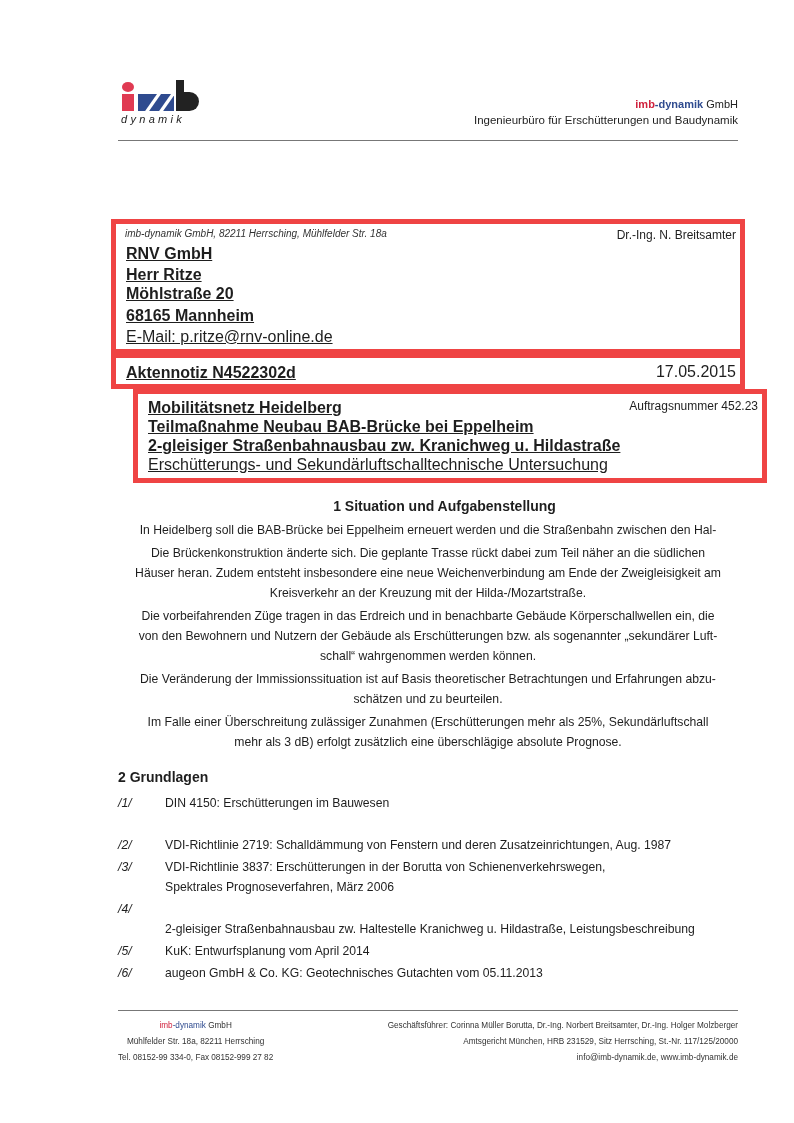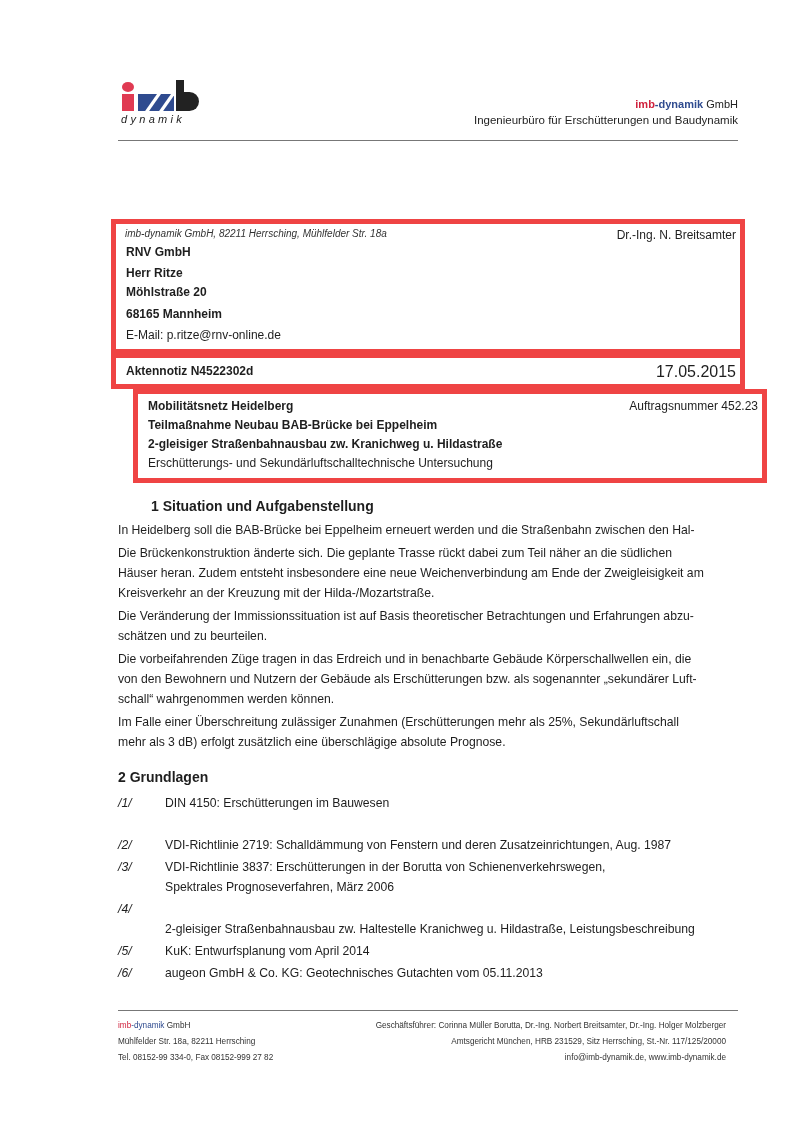--- a/index.html
+++ b/index.html
@@ -1,36 +1,36 @@
 <!DOCTYPE html>
 <html><head>
 <meta charset="utf-8">
 <style>
   html, body { margin:0; padding:0; background:#fff; }
   body { width:794px; height:1123px; position:relative; font-family:"Liberation Sans", sans-serif; color:#1e1e1e; overflow:hidden; }
-  .abs { position:absolute; }
+  .abs { position:absolute;text-align:center; }
   
   .logo { left:118px; top:80px; width:90px; height:50px; }
   .logo .li { position:absolute; left:4px; top:14px; width:12px; height:17px; background:#e03a52; }
   .logo .ldot { position:absolute; left:4px; top:2px; width:12px; height:10px; border-radius:50%; background:#e03a52; }
   .logo .lm { position:absolute; left:20px; top:14px; width:36px; height:17px; background:#2f4b8f; overflow:hidden; }
   .logo .lm i { position:absolute; top:-2px; width:4px; height:24px; background:#fff; transform:skewX(-35deg); }
   .logo .lb { position:absolute; left:58px; top:0px; width:8px; height:31px; background:#222; }
   .logo .lb2 { position:absolute; left:63px; top:12px; width:18px; height:19px; background:#222; border-radius:0 10px 10px 0; }
   .logo .ltxt { position:absolute; left:3px; top:33px; font-style:italic; font-size:11px; letter-spacing:3.3px; color:#222; }
   .hdr-right { right:56px; top:96px; text-align:right; font-size:11px; line-height:16px; }
   .brand-red { color:#d0213d; font-weight:bold; }
   .brand-blue { color:#2f4b8f; font-weight:bold; }
   .brand-gmbh { color:#222; }
   .hr { height:1px; background:#777; }
   .box { border:5px solid #ef4444; }
   .addr { left:111px; top:219px; width:624px; height:125px; }
   .sender { left:9px; top:4px; font-size:10px; font-style:italic; color:#333; }
   .contact { right:4px; top:4px; font-size:12px; }
-  .line { position:absolute; left:10px; font-size:12px; }
+  .line { position:absolute; left:10px; font-size:16px;text-decoration:underline; }
   .b { font-weight:bold; }
   .note { left:111px; top:353px; width:624px; height:26px; }
   .proj { left:111px; top:389px; width:624px; height:84px;margin-left:22px; }
   .body-txt { left:118px; width:620px; font-size:12.2px; line-height:20px; }
   .h { font-size:14px; font-weight:bold; }
   .p { margin:0 0 3px 0; }
   .ref { position:absolute; left:118px; font-size:12.2px; line-height:20px; }
   .ref .n { position:absolute; left:0; font-style:italic; }
   .ref .t { position:absolute; left:47px; white-space:nowrap; }
   .foot { font-size:8.2px; line-height:16px; color:#333; }
@@ -76,22 +76,22 @@
   <div class="line b" style="top:24px">Teilmaßnahme Neubau BAB-Brücke bei Eppelheim</div>
   <div class="line b" style="top:43px">2-gleisiger Straßenbahnausbau zw. Kranichweg u. Hildastraße</div>
   <div class="line" style="top:62px">Erschütterungs- und Sekundärluftschalltechnische Untersuchung</div>
   <div class="abs" style="right:4px; top:5px; font-size:12px;">Auftragsnummer 452.23</div>
 </div>
 
 <div class="abs body-txt" style="top:496px;">
   <div class="h" style="margin-bottom:4px;margin-left:33px;">1  Situation und Aufgabenstellung</div>
   <p class="p"><span>In Heidelberg soll die BAB-Brücke bei Eppelheim erneuert werden und die Straßenbahn zwischen den Hal-</span><br></p>
   <p class="p"><span>Die Brückenkonstruktion änderte sich. Die geplante Trasse rückt dabei zum Teil näher an die südlichen</span><br><span>Häuser heran. Zudem entsteht insbesondere eine neue Weichenverbindung am Ende der Zweigleisigkeit am</span><br><span>Kreisverkehr an der Kreuzung mit der Hilda-/Mozartstraße.</span></p>
+  <p class="p"><span>Die vorbeifahrenden Züge tragen in das Erdreich und in benachbarte Gebäude Körperschallwellen ein, die</span><br><span>von den Bewohnern und Nutzern der Gebäude als Erschütterungen bzw. als sogenannter „sekundärer Luft-</span><br><span>schall“ wahrgenommen werden können.</span></p>
   <p class="p"><span>Die Veränderung der Immissionssituation ist auf Basis theoretischer Betrachtungen und Erfahrungen abzu-</span><br><span>schätzen und zu beurteilen.</span></p>
-  <p class="p"><span>Die vorbeifahrenden Züge tragen in das Erdreich und in benachbarte Gebäude Körperschallwellen ein, die</span><br><span>von den Bewohnern und Nutzern der Gebäude als Erschütterungen bzw. als sogenannter „sekundärer Luft-</span><br><span>schall“ wahrgenommen werden können.</span></p>
   <p class="p"><span>Im Falle einer Überschreitung zulässiger Zunahmen (Erschütterungen mehr als 25%, Sekundärluftschall</span><br><span>mehr als 3 dB) erfolgt zusätzlich eine überschlägige absolute Prognose.</span></p>
 </div>
 
 <div class="abs h" style="left:118px; top:769px;">2  Grundlagen</div>
 <div class="ref" style="top:793px;">
   <span class="n">/1/</span>
   <span class="t"><span>DIN 4150: Erschütterungen im Bauwesen</span><br></span>
 </div>
 <div class="ref" style="top:835px;">
   <span class="n">/2/</span>
@@ -113,17 +113,17 @@
   <span class="n">/6/</span>
   <span class="t">augeon GmbH &amp; Co. KG: Geotechnisches Gutachten vom 05.11.2013</span>
 </div>
 
 <div class="abs hr" style="left:118px; top:1010px; width:620px;"></div>
 <div class="abs foot" style="left:118px; top:1018px;">
   <div><span style="color:#d0213d">imb</span><span style="color:#2f4b8f">-dynamik</span><span> GmbH</span></div>
   <div>Mühlfelder Str. 18a, 82211 Herrsching</div>
   <div>Tel. 08152-99 334-0, Fax 08152-999 27 82</div>
 </div>
-<div class="abs foot" style="right:68px; top:1018px; text-align:right;">
+<div class="abs foot" style="right:56px; top:1018px; text-align:right;">
   <div>Geschäftsführer: Corinna Müller Borutta, Dr.-Ing. Norbert Breitsamter, Dr.-Ing. Holger Molzberger</div>
   <div>Amtsgericht München, HRB 231529, Sitz Herrsching, St.-Nr. 117/125/20000</div>
   <div>info@imb-dynamik.de, www.imb-dynamik.de</div>
 </div>
 
 </body></html>

